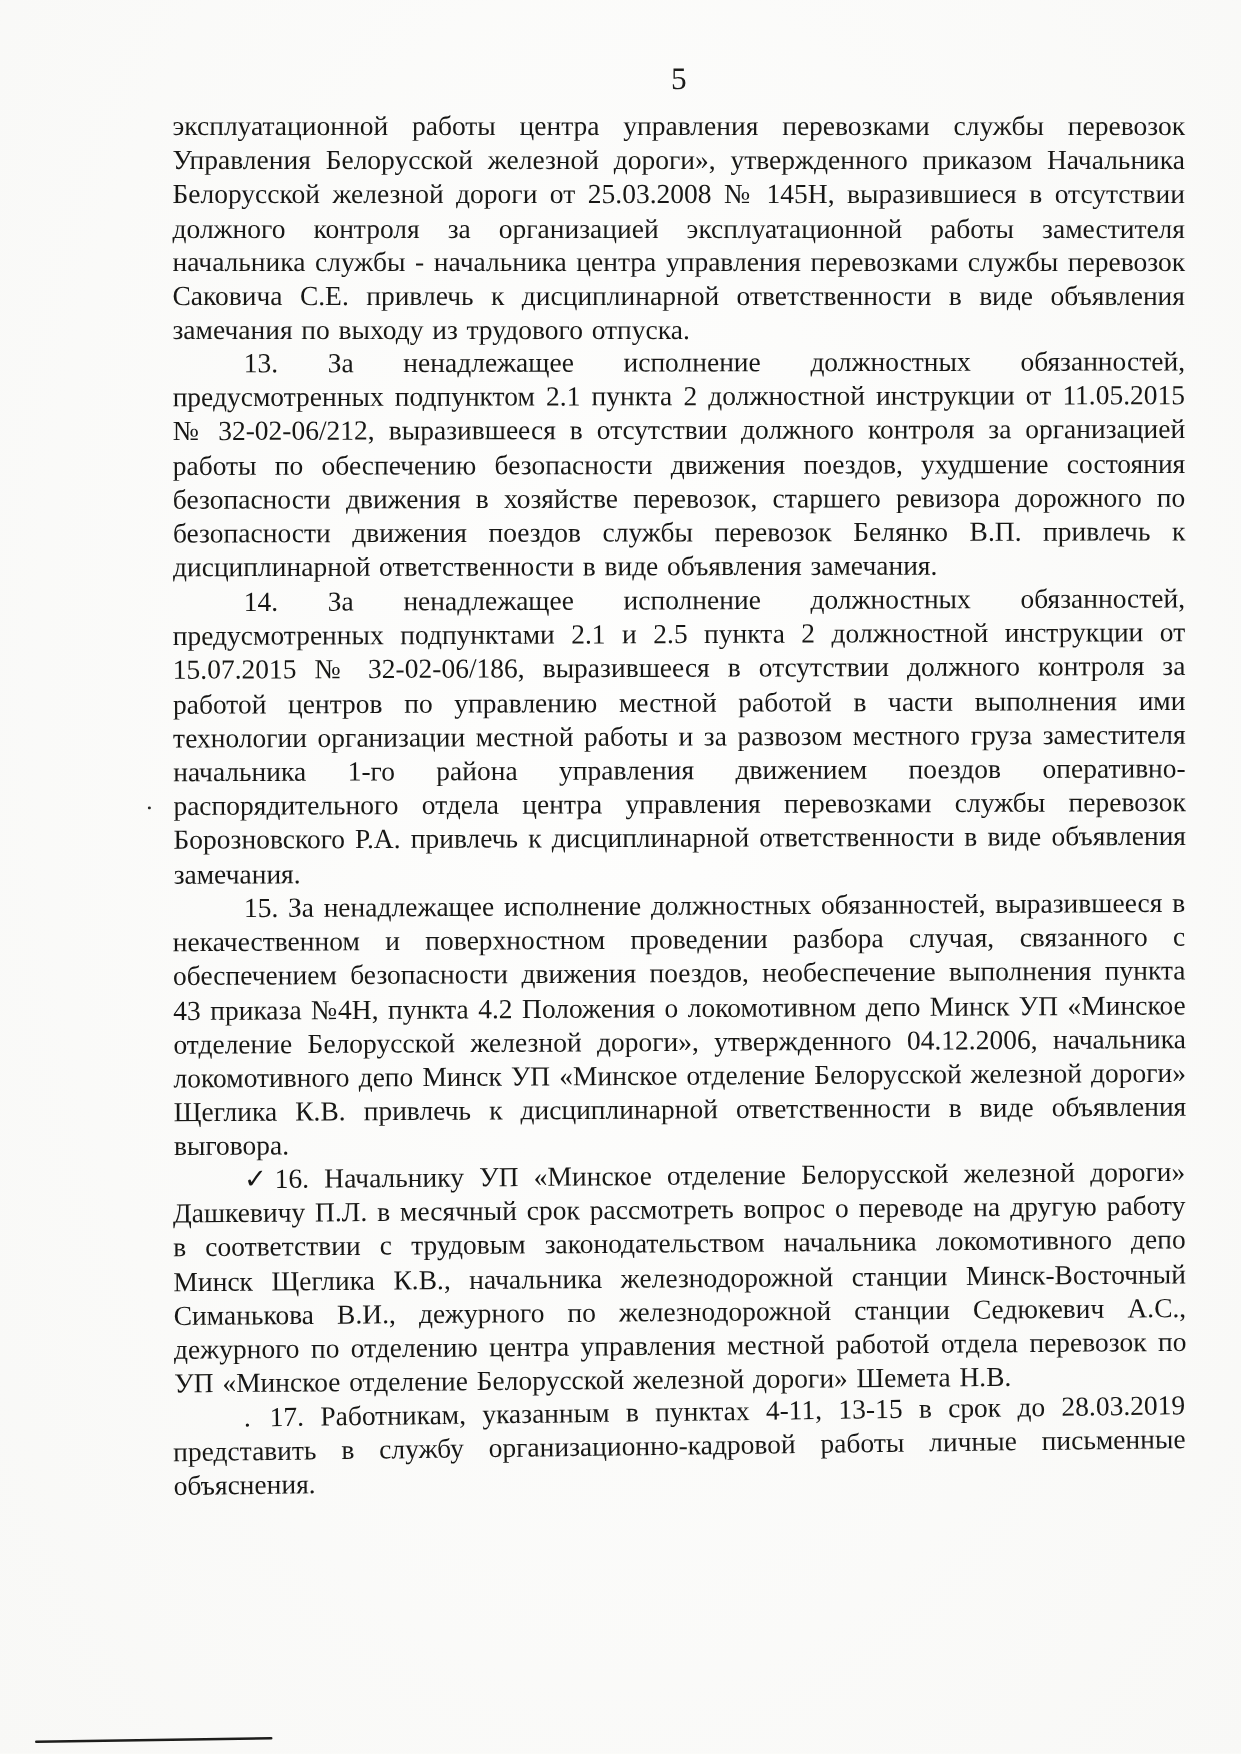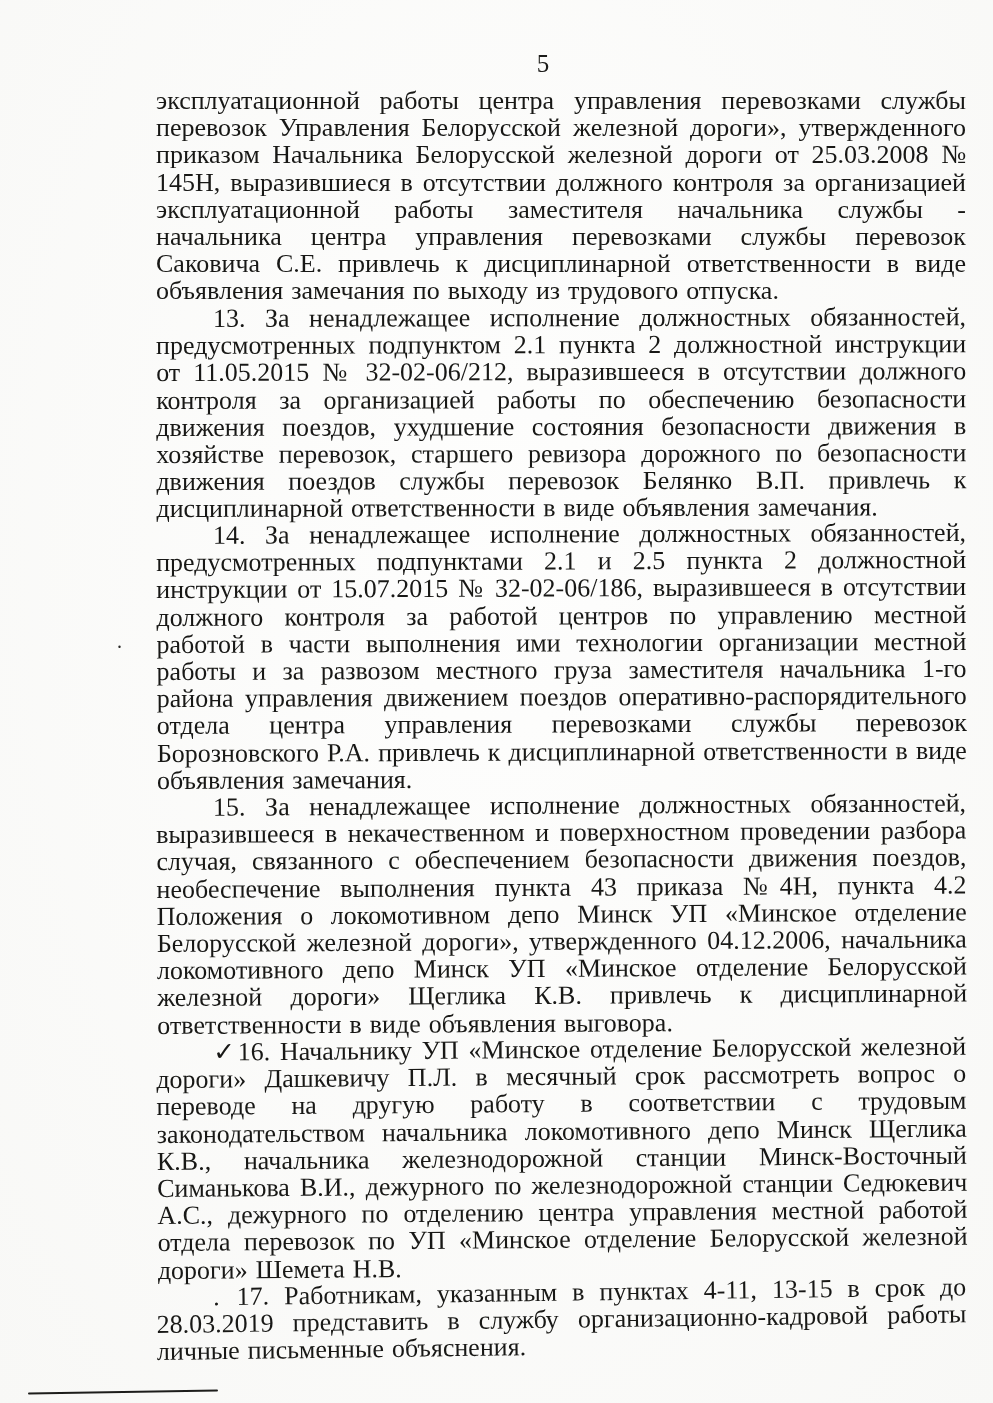--- a/index.html
+++ b/index.html
@@ -25,24 +25,23 @@
     width: 810px;
     text-align: center;
     font-size: 25px;
     color: #1c1c1a;
   }
   .text-block {
     position: absolute;
     top: 87px;
     left: 138px;
     width: 810px;
-    font-size: 26px;
+    font-size: 22px;
     line-height: 27.2px;
     text-align: justify;
-    margin-left: 18px;
   }
   p.para {
     margin: 0;
     padding: 0;
     text-indent: 57px;
     transform-origin: left top;
     word-spacing: 1.5px;
   }
   p.para.no-indent { text-indent: 0; }
   p.tilt-a { transform: rotate(-0.12deg); }

